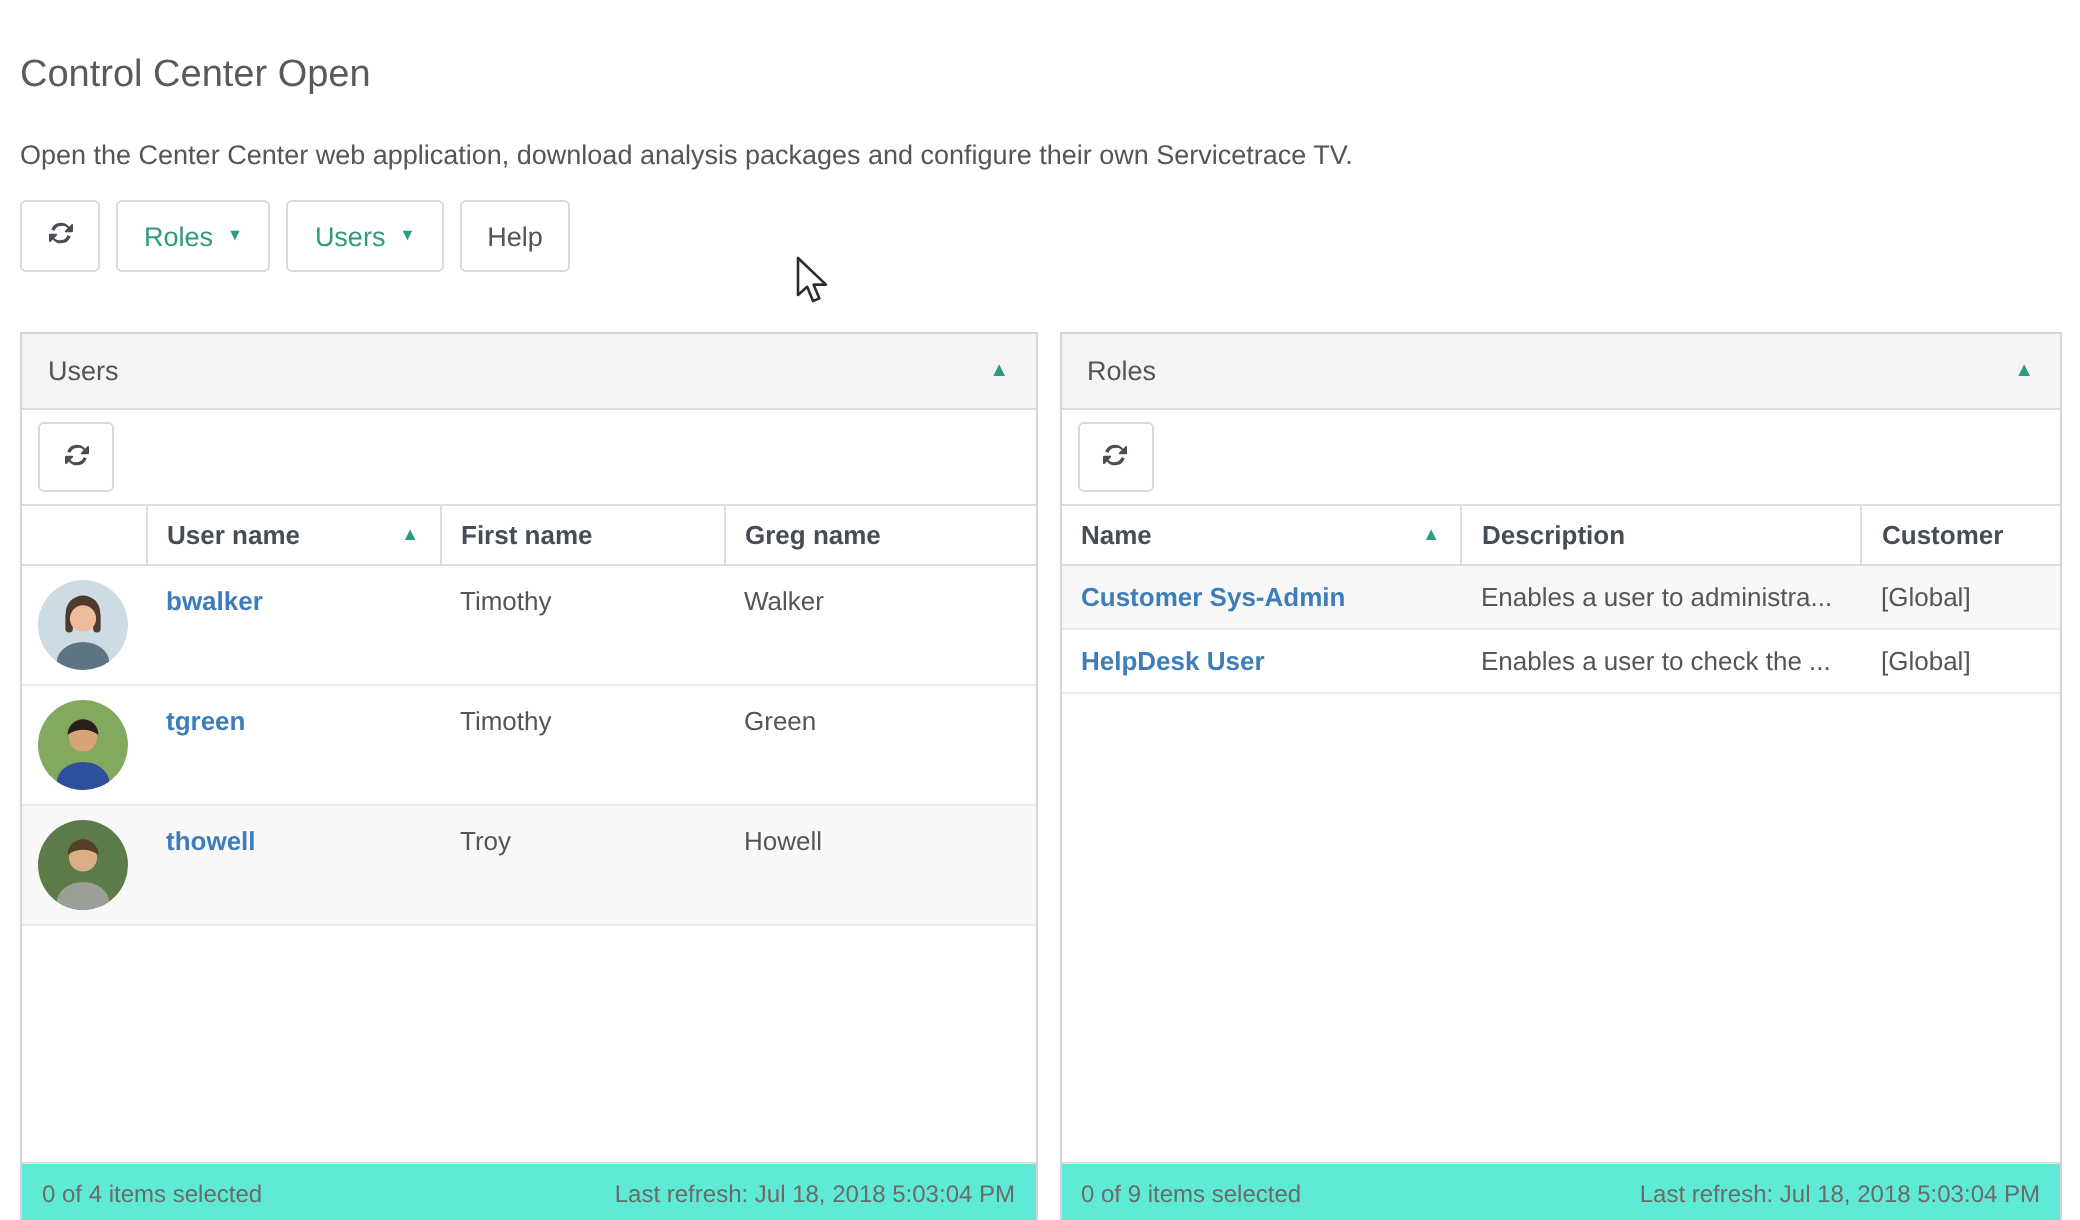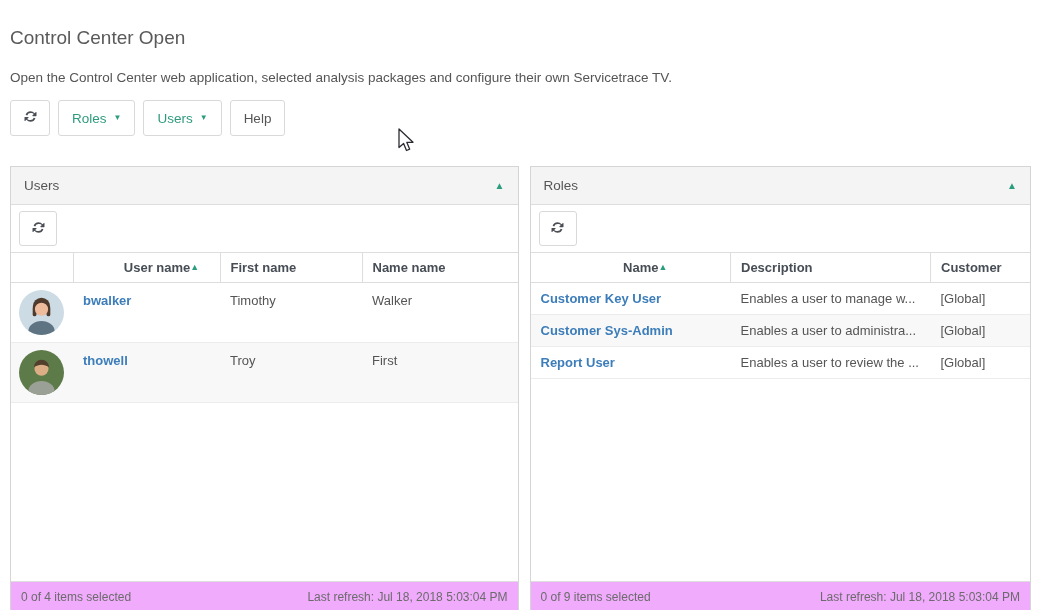--- a/index.html
+++ b/index.html
@@ -42,55 +42,55 @@
   .panel-toolbar { flex:0 0 47px; padding:6px 8px; }
   .btn.panel-refresh { width:38px; height:35px; padding:0; margin:0; }
 
   table { width:100%; border-collapse:collapse; table-layout:fixed; }
   thead th {
     height:30px; padding:0 10px; text-align:left; background:#fff;
     border-top:1px solid #ddd; border-bottom:1px solid #ddd; border-right:1px solid #ddd;
     font-size:13px; font-weight:700; color:#474d55; cursor:pointer;
   }
   thead th:last-child { border-right:none; }
-  thead th .th-inner { display:flex; align-items:center; justify-content:center;margin-left:30px; }
+  thead th .th-inner { display:flex; align-items:center; justify-content:space-between; }
   .sort { color:#2a9d7e; font-size:9px; line-height:1; }
 
   tbody td { border-bottom:1px solid #ececec; font-size:13px; color:#555; }
   tr.striped { background:#f8f8f8;margin-top:24px; }
 
   .users-table td { height:60px; vertical-align:top; padding:10px 10px 0 10px; }
   .users-table td.avatar-cell { padding:7px 0 0 8px; }
   .roles-table td { height:32px; vertical-align:middle; padding:0 10px; }
 
   a.grid-link { color:#3c7dba; font-weight:700; text-decoration:none; }
 
   .panel-spacer { flex:1 1 auto; }
   .panel-footer {
     flex:0 0 30px; display:flex; justify-content:space-between; align-items:center;
-    padding:0 10px; border-top:1px solid #ddd; font-size:12px; color:#6b6b6b; background:#f0abfc;
+    padding:0 10px; border-top:1px solid #ddd; font-size:12px; color:#6b6b6b; background:#5eead4;
   }
 
   
   .avatar-wrap { width:45px; height:45px; border-radius:50%; overflow:hidden; display:inline-block; }
   .av0 .bg{fill:#ccdbe4} .av0 .hair{fill:#4f3a2c} .av0 .skin{fill:#eebc9d} .av0 .shirt{fill:#5f7483}
   .av1 .bg{fill:#d9cfbd} .av1 .hair{fill:#7d5f41} .av1 .skin{fill:#eab88f} .av1 .shirt{fill:#cdc4b2}
   .av2 .bg{fill:#83a95f} .av2 .hair{fill:#261f1a} .av2 .skin{fill:#d9a379} .av2 .shirt{fill:#2e4e9e}
   .av3 .bg{fill:#5d7a49} .av3 .hair{fill:#53402c} .av3 .skin{fill:#dcae85} .av3 .shirt{fill:#9aa095}
 
   .refresh-glyph path { fill:#4a4e54; }
 
   .mouse-cursor { position:absolute; left:398px; top:128px; pointer-events:none; }
 </style>
 </head>
 <body>
 
 <div class="wrap">
   <h1 class="page-title">Control Center Open</h1>
-  <p class="subtitle">Open the Control Center web application, selected analysis packages and configure their own Servicetrace TV.</p>
+  <p class="subtitle">Open the Center Center web application, download analysis packages and configure their own Servicetrace TV.</p>
 
   <div class="toolbar">
     <button class="btn icon-only">
       <span>
         <svg class="refresh-glyph" width="15" height="15" viewBox="0 0 16 16">
           <path d="M8 2.5a5.5 5.5 0 0 1 4.3 2.1l1.2-1.2a.5.5 0 0 1 .9.35V7.1a.5.5 0 0 1-.5.5H10.5a.5.5 0 0 1-.35-.85l1.4-1.4A3.7 3.7 0 0 0 8 4.3 3.74 3.74 0 0 0 4.5 6.8l-1.7-.55A5.52 5.52 0 0 1 8 2.5z"></path>
           <path d="M8 13.5a5.5 5.5 0 0 1-4.3-2.1l-1.2 1.2a.5.5 0 0 1-.9-.35V8.9a.5.5 0 0 1 .5-.5h3.4a.5.5 0 0 1 .35.85l-1.4 1.4A3.7 3.7 0 0 0 8 11.7a3.74 3.74 0 0 0 3.5-2.5l1.7.55A5.52 5.52 0 0 1 8 13.5z"></path>
         </svg>
       </span>
     </button>
@@ -135,47 +135,58 @@
         <thead>
           <tr>
             <th></th>
             <th>
               <span class="th-inner">
                 <span>User name</span>
                 <span class="sort">▲</span>
               </span>
             </th>
             <th><span>First name</span></th>
-            <th><span>Name name</span></th>
+            <th><span>Greg name</span></th>
           </tr>
         </thead>
         <tbody>
           <tr>
             <td class="avatar-cell"><span class="avatar-wrap"><svg class="av0" viewBox="0 0 48 48" width="45" height="45">
                     <rect class="bg" width="48" height="48"></rect>
                     <circle class="hair" cx="24" cy="17.5" r="9.2"></circle>
                     <rect class="hair" x="14.6" y="17" width="4" height="11" rx="2"></rect>
                     <rect class="hair" x="29.4" y="17" width="4" height="11" rx="2"></rect>
                     <circle class="skin" cx="24" cy="20.5" r="7"></circle>
                     <ellipse class="shirt" cx="24" cy="44" rx="14" ry="11"></ellipse>
                   </svg></span></td>
             <td><a class="grid-link" href="#">bwalker</a></td>
             <td>Timothy</td>
             <td>Walker</td>
           </tr>
+          <tr>
+            <td class="avatar-cell"><span class="avatar-wrap"><svg class="av2" viewBox="0 0 48 48" width="45" height="45">
+                    <rect class="bg" width="48" height="48"></rect>
+                    <circle class="skin" cx="24" cy="20" r="7.5"></circle>
+                    <path class="hair" d="M15.8 18.5a8.2 8.2 0 0 1 16.4 0c-2.6-1.8-5.4-2.7-8.2-2.7s-5.6.9-8.2 2.7z"></path>
+                    <ellipse class="shirt" cx="24" cy="44" rx="14" ry="11"></ellipse>
+                  </svg></span></td>
+            <td><a class="grid-link" href="#">tgreen</a></td>
+            <td>Timothy</td>
+            <td>Green</td>
+          </tr>
           <tr class="striped">
             <td class="avatar-cell"><span class="avatar-wrap"><svg class="av3" viewBox="0 0 48 48" width="45" height="45">
                     <rect class="bg" width="48" height="48"></rect>
                     <circle class="skin" cx="24" cy="20" r="7.5"></circle>
                     <path class="hair" d="M15.8 18.5a8.2 8.2 0 0 1 16.4 0c-2.6-1.8-5.4-2.7-8.2-2.7s-5.6.9-8.2 2.7z"></path>
                     <ellipse class="shirt" cx="24" cy="44" rx="14" ry="11"></ellipse>
                   </svg></span></td>
             <td><a class="grid-link" href="#">thowell</a></td>
             <td>Troy</td>
-            <td>First</td>
+            <td>Howell</td>
           </tr>
         </tbody>
       </table>
 
       <div class="panel-spacer"></div>
       <div class="panel-footer">
         <span>0 of 4 items selected</span>
         <span>Last refresh: Jul 18, 2018 5:03:04 PM</span>
       </div>
     </section>
@@ -208,33 +219,28 @@
               <span class="th-inner">
                 <span>Name</span>
                 <span class="sort">▲</span>
               </span>
             </th>
             <th><span>Description</span></th>
             <th><span>Customer</span></th>
           </tr>
         </thead>
         <tbody>
-          <tr>
-            <td><a class="grid-link" href="#">Customer Key User</a></td>
-            <td>Enables a user to manage w...</td>
-            <td>[Global]</td>
-          </tr>
           <tr class="striped">
             <td><a class="grid-link" href="#">Customer Sys-Admin</a></td>
             <td>Enables a user to administra...</td>
             <td>[Global]</td>
           </tr>
           <tr>
-            <td><a class="grid-link" href="#">Report User</a></td>
-            <td>Enables a user to review the ...</td>
+            <td><a class="grid-link" href="#">HelpDesk User</a></td>
+            <td>Enables a user to check the ...</td>
             <td>[Global]</td>
           </tr>
         </tbody>
       </table>
 
       <div class="panel-spacer"></div>
       <div class="panel-footer">
         <span>0 of 9 items selected</span>
         <span>Last refresh: Jul 18, 2018 5:03:04 PM</span>
       </div>

